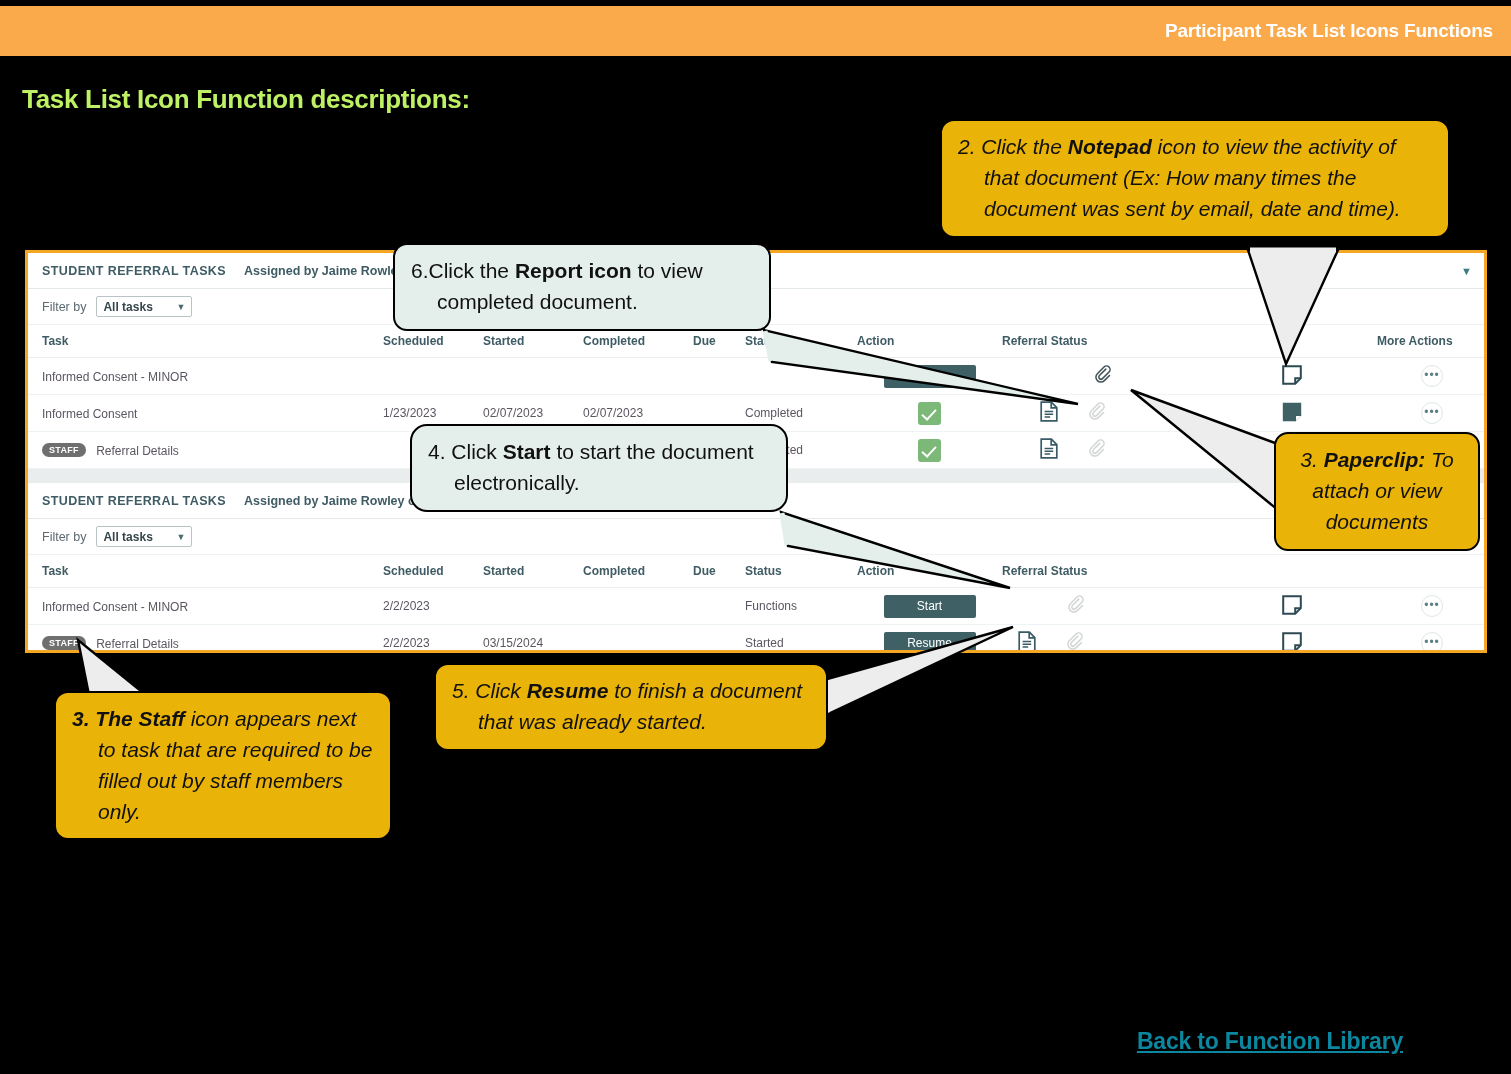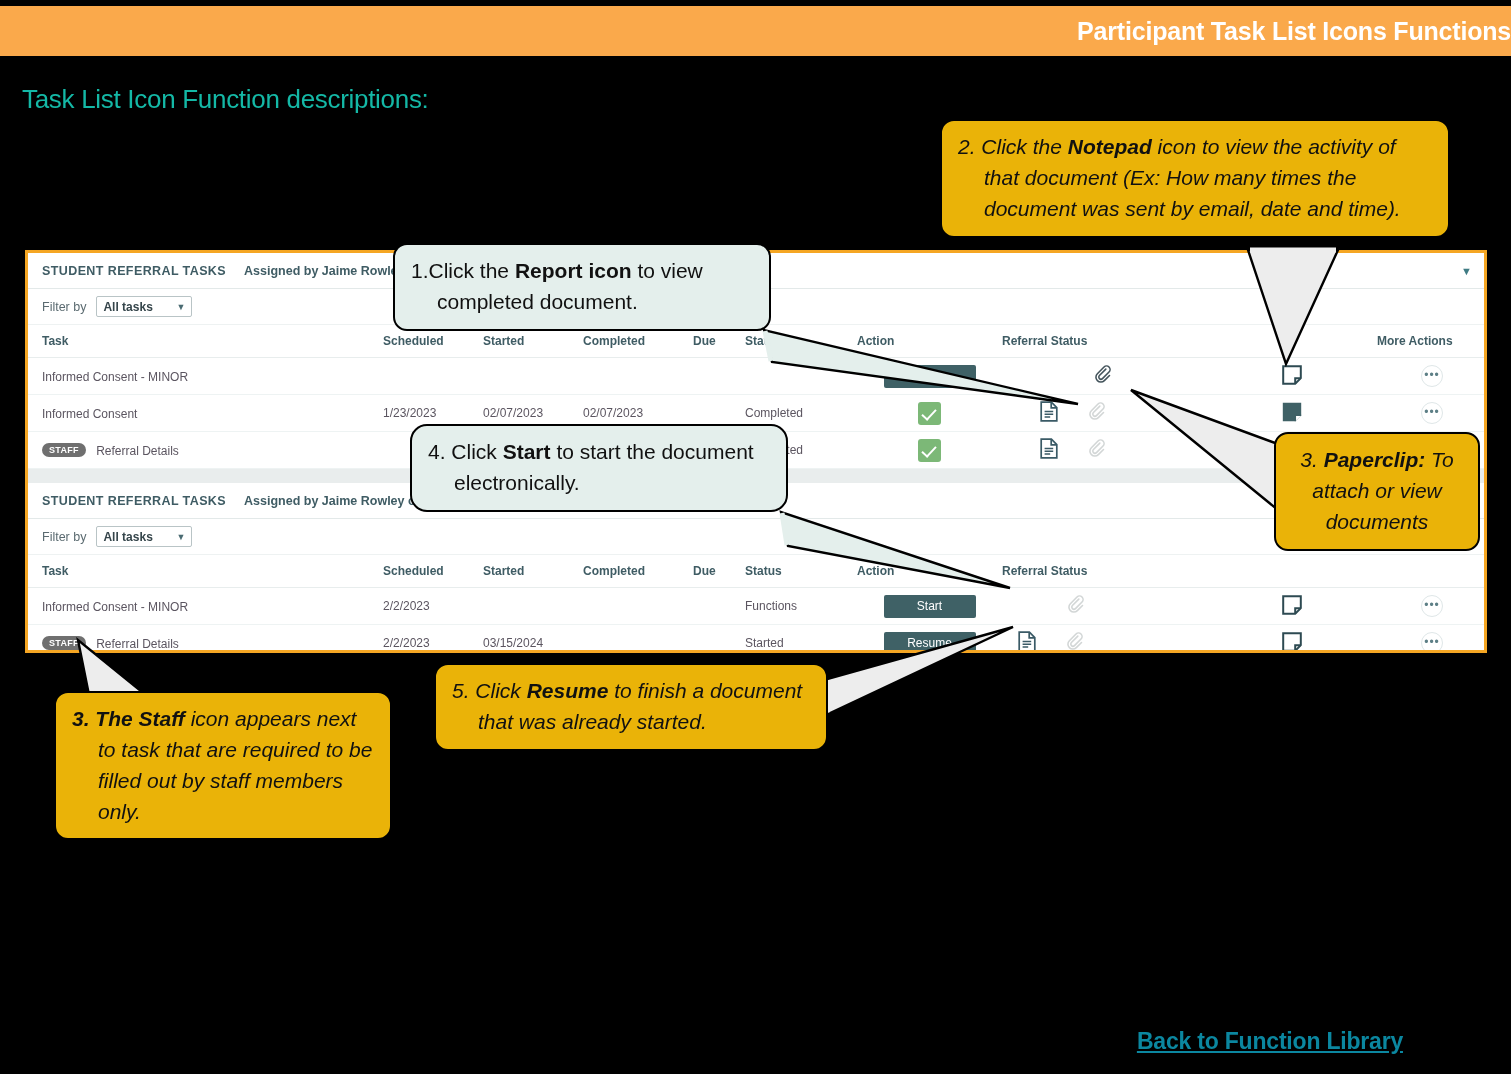--- a/index.html
+++ b/index.html
@@ -11,29 +11,29 @@
   }
   .slide { position: relative; width: 1511px; height: 1074px; background: #000; }
 
   
   .banner {
     position: absolute; left: 0; top: 6px; width: 1511px; height: 50px;
     background: #FAA94B;
     display: flex; align-items: center; justify-content: flex-end;
   }
   .banner-title {
-    color: #ffffff; font-size: 25px; font-weight: bold;
-    letter-spacing: -0.2px; 
+    color: #ffffff; font-size: 19px; font-weight: bold;
+    letter-spacing: -0.2px; padding-right: 18px;
     white-space: nowrap;
   }
 
   
   .section-heading {
     position: absolute; left: 22px; top: 84px;
-    color: #14b8a6; font-size: 26px; font-weight: normal;
+    color: #bef264; font-size: 26px; font-weight: bold;
     letter-spacing: -0.3px;
   }
 
   
   .app-frame {
     position: absolute; left: 25px; top: 250px;
     width: 1462px; height: 403px;
     border: 3px solid #F5A623;
     background: #eef1f1;
     overflow: hidden;
@@ -453,21 +453,21 @@
   <svg class="cover-layer">
     <line x1="765" y1="331" x2="771" y2="361" stroke="#E4EFEC" stroke-width="5"></line>
     <line x1="1250" y1="250" x2="1336" y2="250" stroke="#EDEDED" stroke-width="5"></line>
     <line x1="1285" y1="448" x2="1277" y2="509" stroke="#EDEDED" stroke-width="5"></line>
     <line x1="782" y1="513" x2="787" y2="545" stroke="#E4EFEC" stroke-width="5"></line>
     <line x1="821" y1="682" x2="827" y2="713" stroke="#EDEDED" stroke-width="5"></line>
     <line x1="92" y1="700" x2="150" y2="700" stroke="#EDEDED" stroke-width="5"></line>
   </svg>
 
   <div class="callout mint" id="co1">
-    <p class="hang"><span>1.Click the </span><b>Report icon</b><span> to view completed document.</span></p>
+    <p class="hang"><span>6.Click the </span><b>Report icon</b><span> to view completed document.</span></p>
   </div>
 
   <div class="callout gray" id="co2">
     <p class="hang"><span>2. Click the </span><b>Notepad</b><span> icon to view the activity of that document (Ex: How many times the document was sent by email, date and time).</span></p>
   </div>
 
   <div class="callout gray" id="co3">
     <p><span>3. </span><b>Paperclip:</b><span> To attach or view documents</span></p>
   </div>
 

